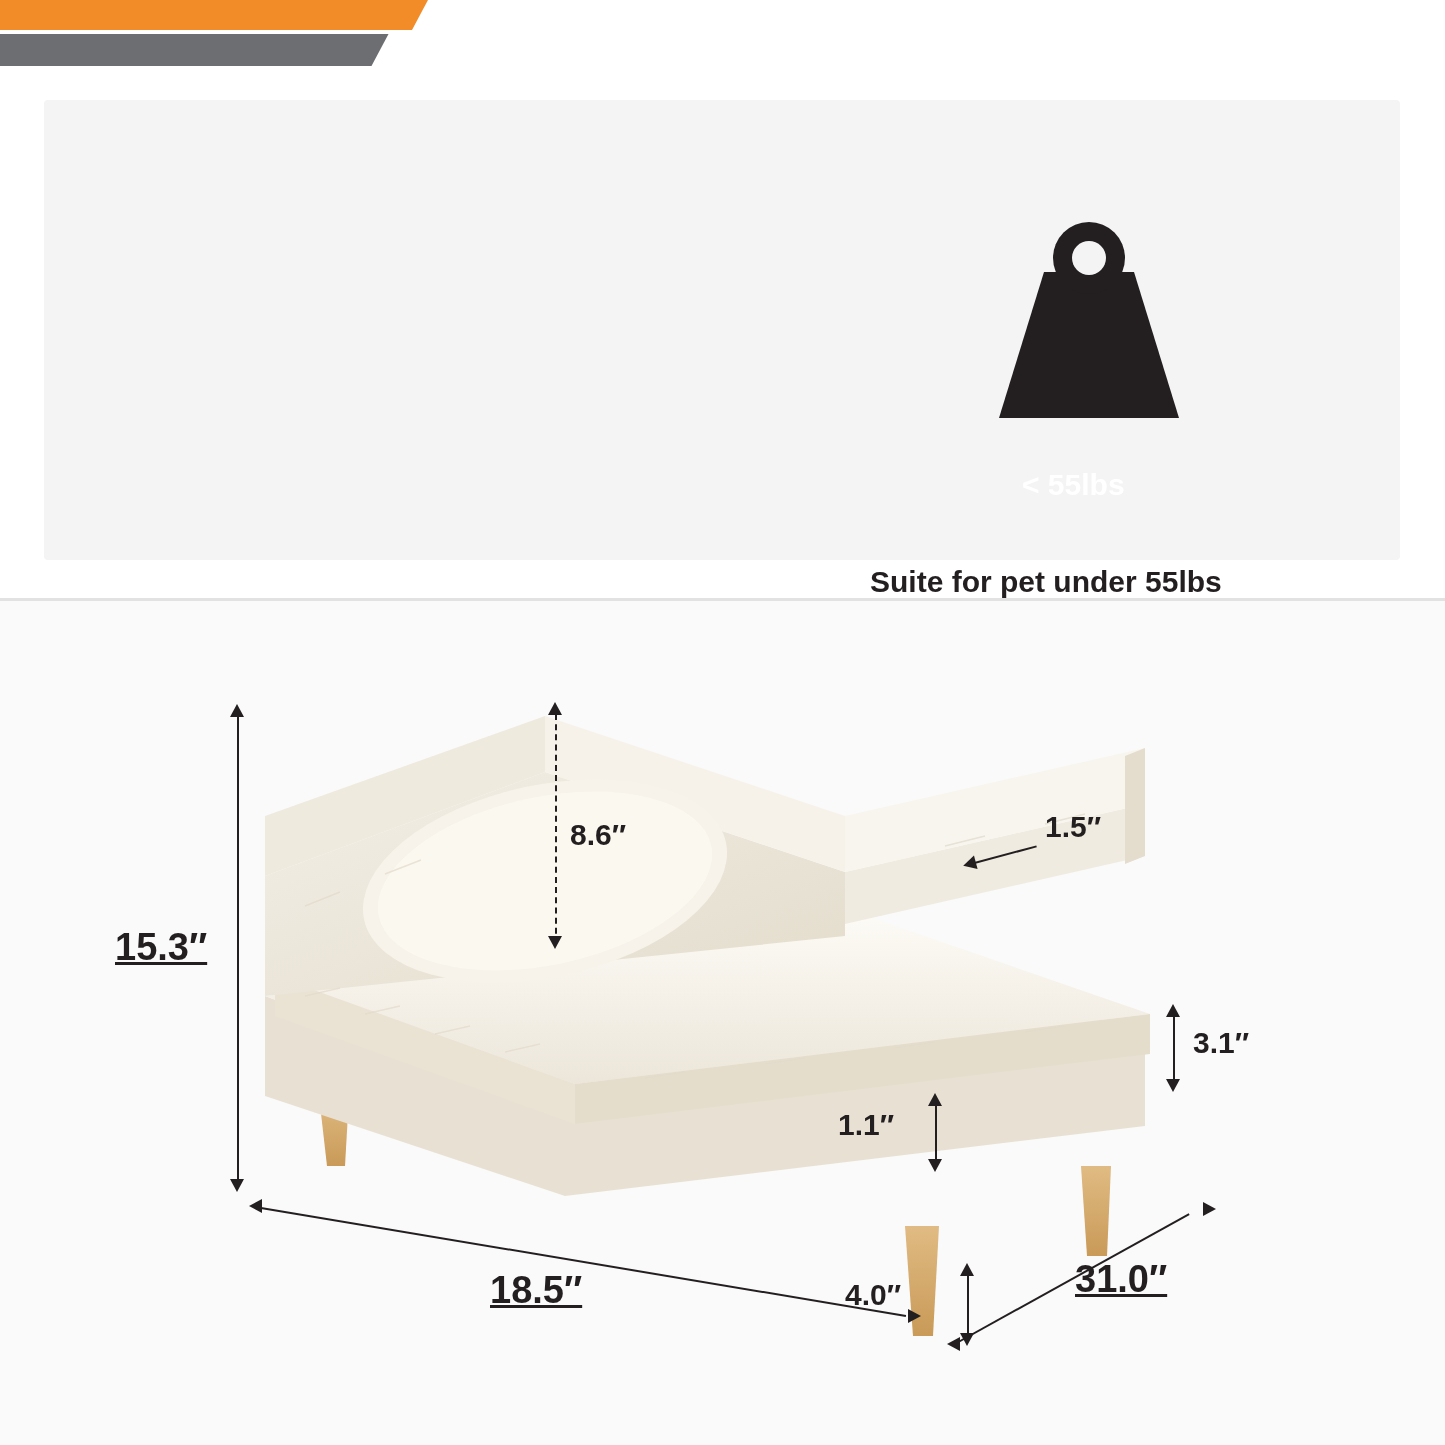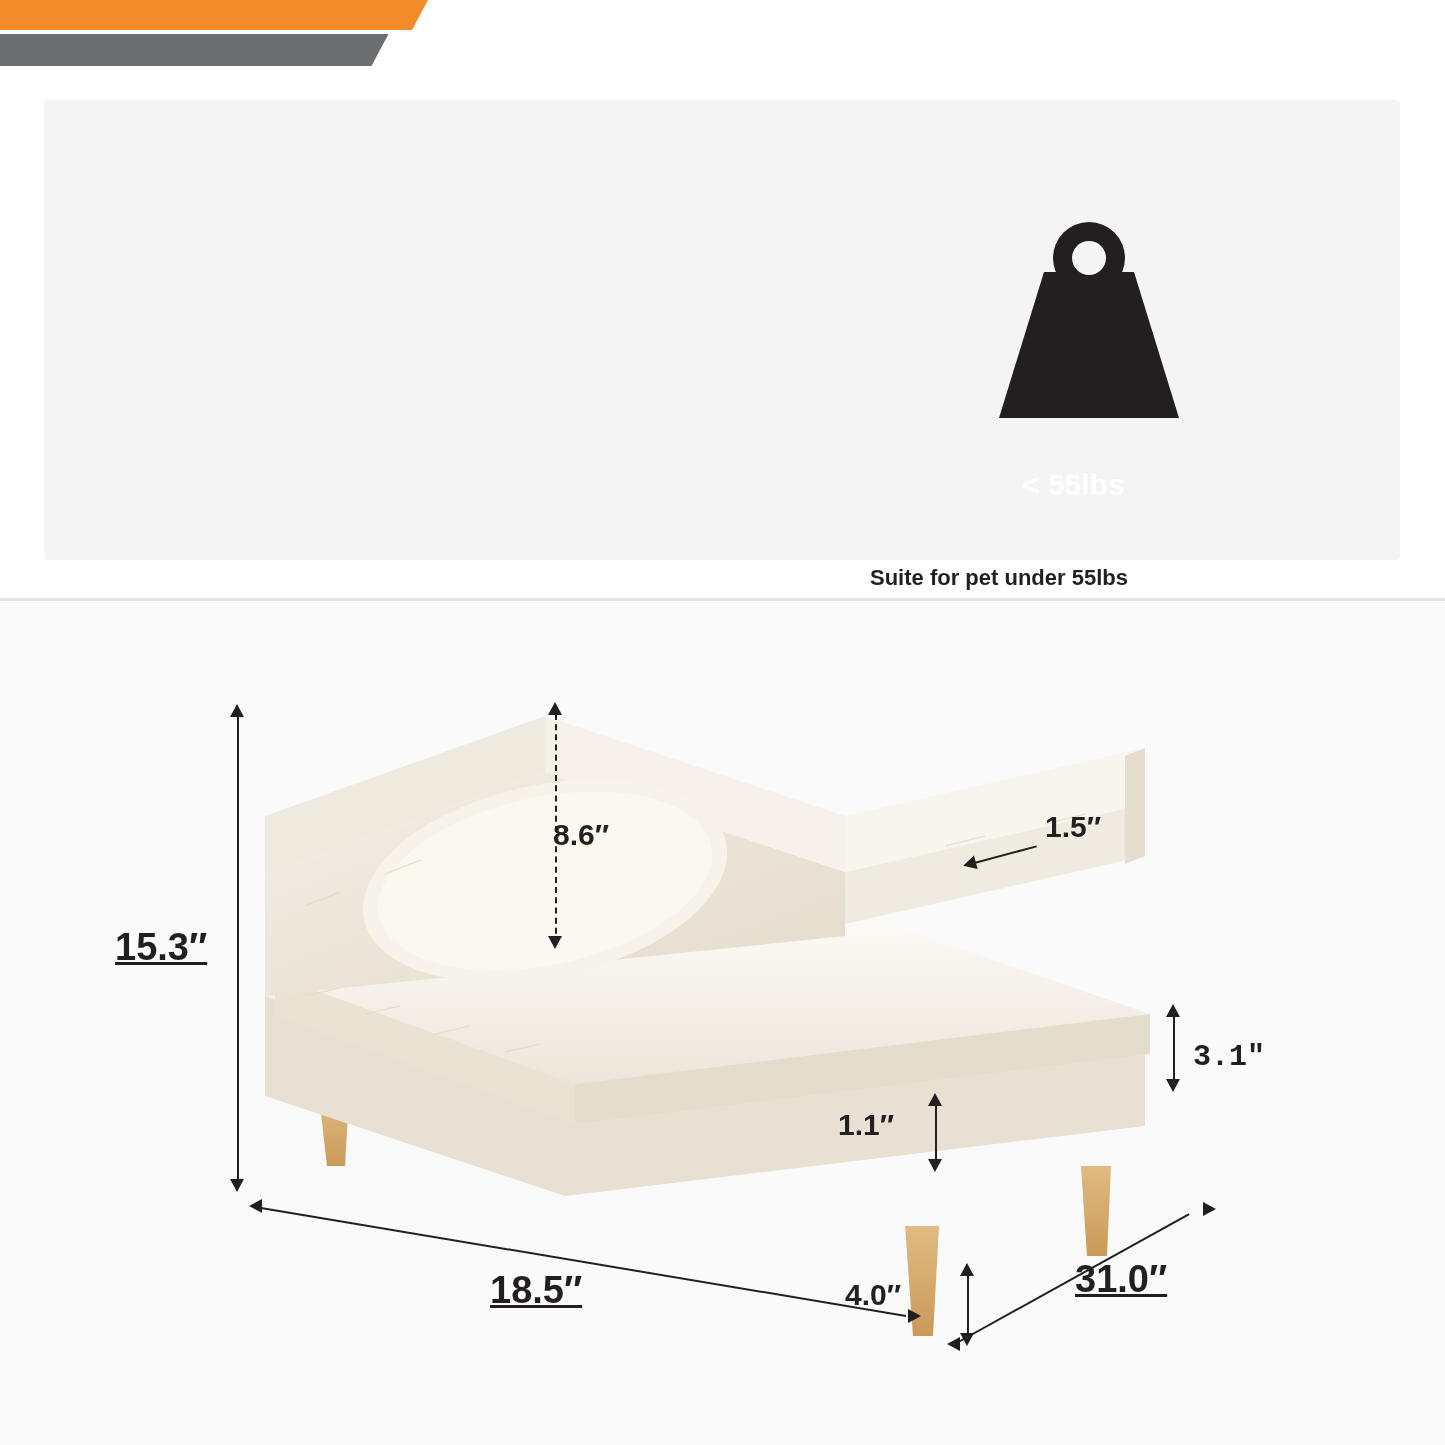--- a/index.html
+++ b/index.html
@@ -160,21 +160,21 @@
     color: #ffffff;
     font-size: 30px;
     font-weight: bold;
     white-space: nowrap;
   }
   .weight-caption {
     position: absolute;
     left: 6px;
     top: 355px;
     color: #231f20;
-    font-size: 22px;
+    font-size: 30px;
     font-weight: bold;
     white-space: nowrap;
     text-align: right;
   }
 
   
   .divider {
     position: absolute;
     left: 0;
     top: 598px;
@@ -328,32 +328,32 @@
       
       <div class="line-v" style="left:-8px; top:20px; height:470px;"></div>
       <div class="arrow ar-up" style="left:-15px; top:8px;"></div>
       <div class="arrow ar-down" style="left:-15px; top:483px;"></div>
       <div class="dim dim-lg" style="left:-130px; top:230px;">15.3″</div>
 
       
       <div class="line-dash-v" style="left:310px; top:18px; height:230px;"></div>
       <div class="arrow ar-up" style="left:303px; top:6px;"></div>
       <div class="arrow ar-down" style="left:303px; top:240px;"></div>
-      <div class="dim dim-md" style="left:308px; top:122px;">8.6″</div>
+      <div class="dim dim-md" style="left:325px; top:122px;">8.6″</div>
 
       
       <div class="line-d" style="left:722px; top:168px; width:72px; transform: rotate(-15deg);"></div>
       <div class="arrow ar-left" style="left:718px; top:161px; transform: rotate(-15deg);"></div>
       <div class="dim dim-md" style="left:800px; top:114px;">1.5″</div>
 
       
       <div class="line-v" style="left:928px; top:320px; height:70px;"></div>
       <div class="arrow ar-up" style="left:921px; top:308px;"></div>
       <div class="arrow ar-down" style="left:921px; top:383px;"></div>
-      <div class="dim dim-md" style="left:948px; top:344px;font-family:Liberation Mono, monospace;">3.1″</div>
+      <div class="dim dim-md" style="left:948px; top:330px;">3.1″</div>
 
       
       <div class="line-v" style="left:690px; top:408px; height:62px;"></div>
       <div class="arrow ar-up" style="left:683px; top:397px;"></div>
       <div class="arrow ar-down" style="left:683px; top:463px;"></div>
       <div class="dim dim-md" style="left:593px; top:412px;">1.1″</div>
 
       
       <div class="line-d" style="left:10px; top:510px; width:660px; transform: rotate(9.5deg);"></div>
       <div class="arrow ar-left" style="left:4px; top:503px;"></div>

